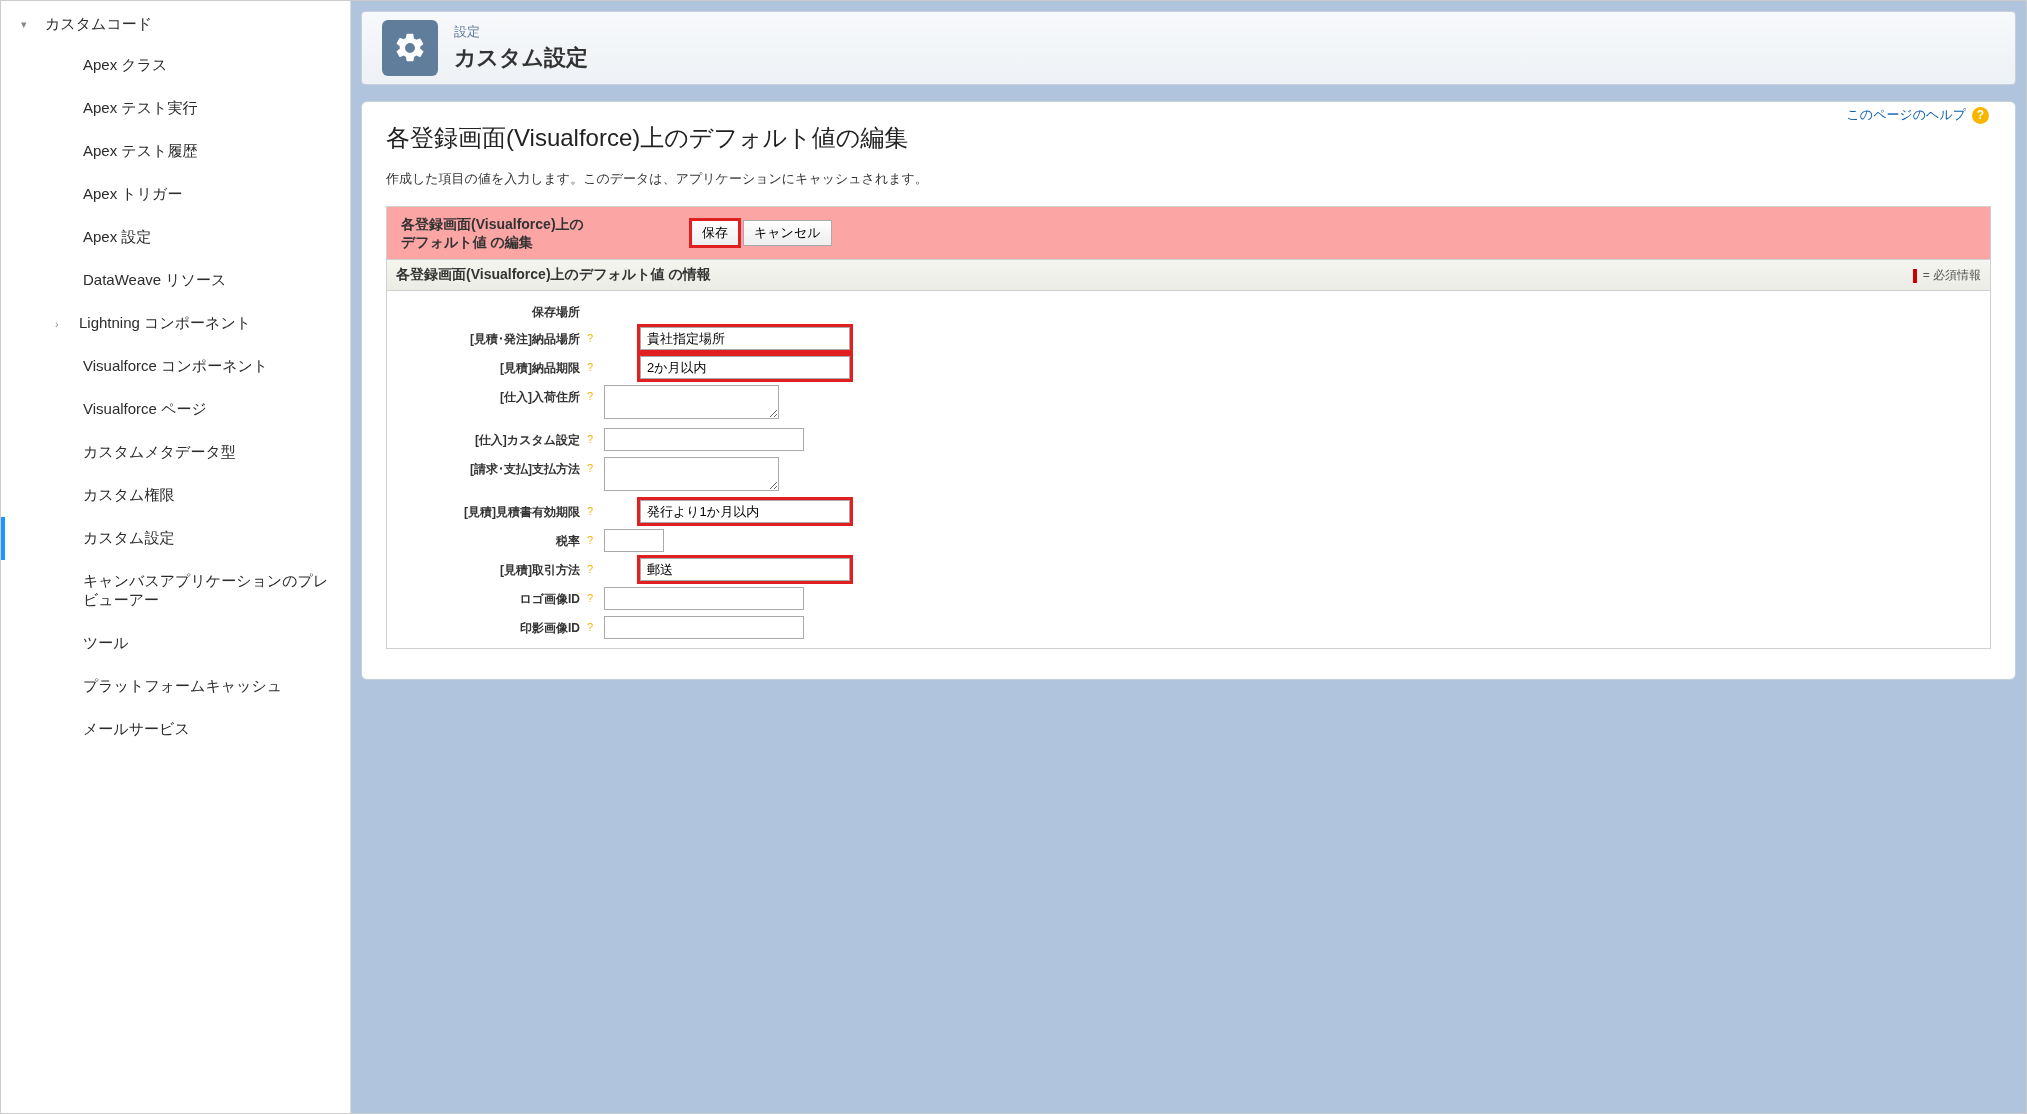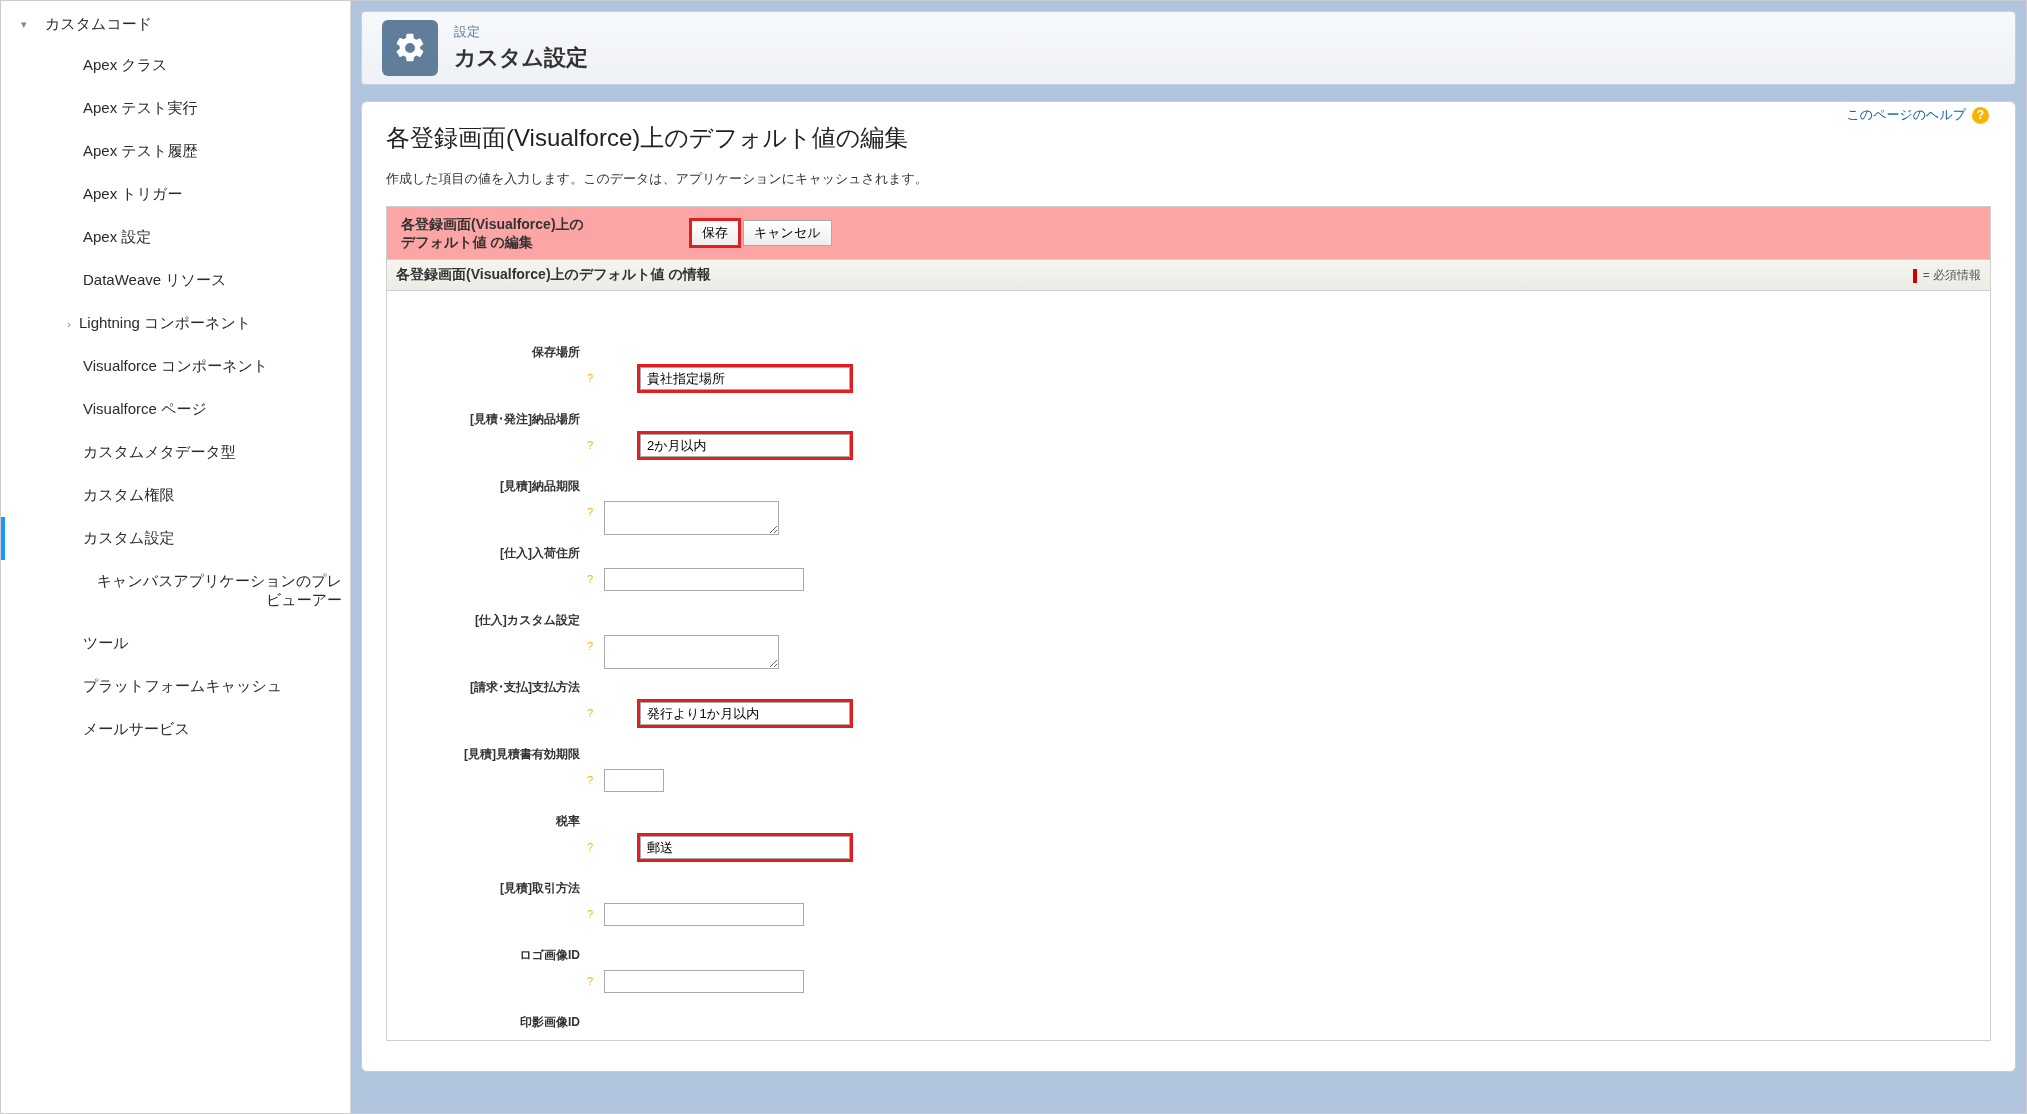--- a/index.html
+++ b/index.html
@@ -47,21 +47,20 @@
   font-size: 11px;
 }
 .tree-child {
   display: flex;
   align-items: center;
   padding: 12px 8px 12px 78px;
   font-size: 15px;
   color: #2b2b2b;
   cursor: pointer;
   border-left: 4px solid transparent;
-  text-align: right;
 }
 .tree-child.level2 {
   padding-left: 50px;
 }
 .tree-child.level2 .chevron {
   width: 16px;
   display: inline-block;
   color: #888;
   margin-right: 8px;
   font-size: 11px;
@@ -215,21 +214,20 @@
 }
 .form-row .label {
   width: 195px;
   text-align: right;
   font-size: 12px;
   font-weight: bold;
   color: #333;
   padding-top: 4px;
   padding-right: 2px;
   box-sizing: border-box;
-  margin-top: 40px;
 }
 .form-row .infoicon {
   width: 16px;
   color: #f7b500;
   font-size: 11px;
   padding-top: 5px;
   text-align: center;
 }
 .form-row .field {
   padding-left: 6px;

